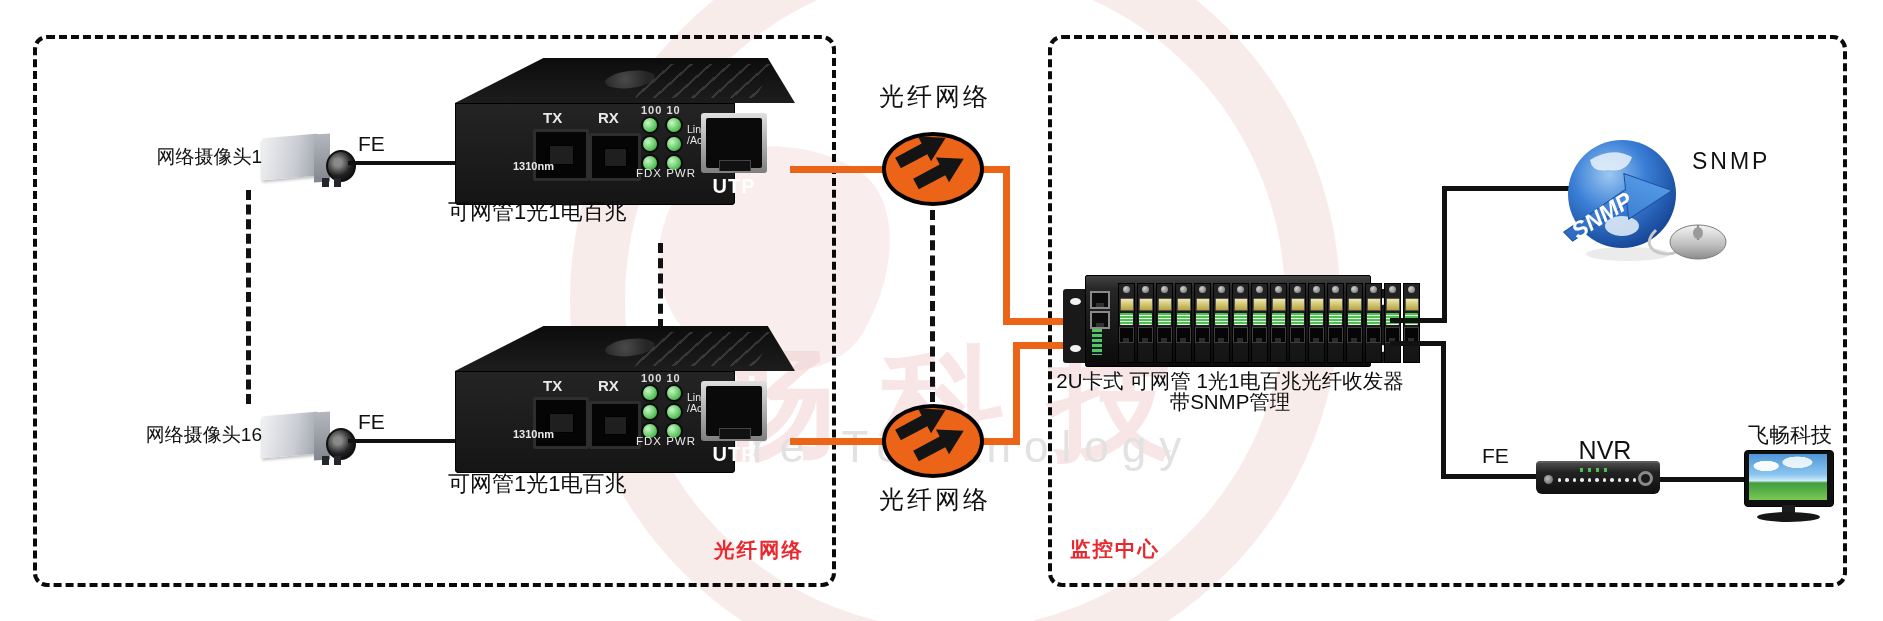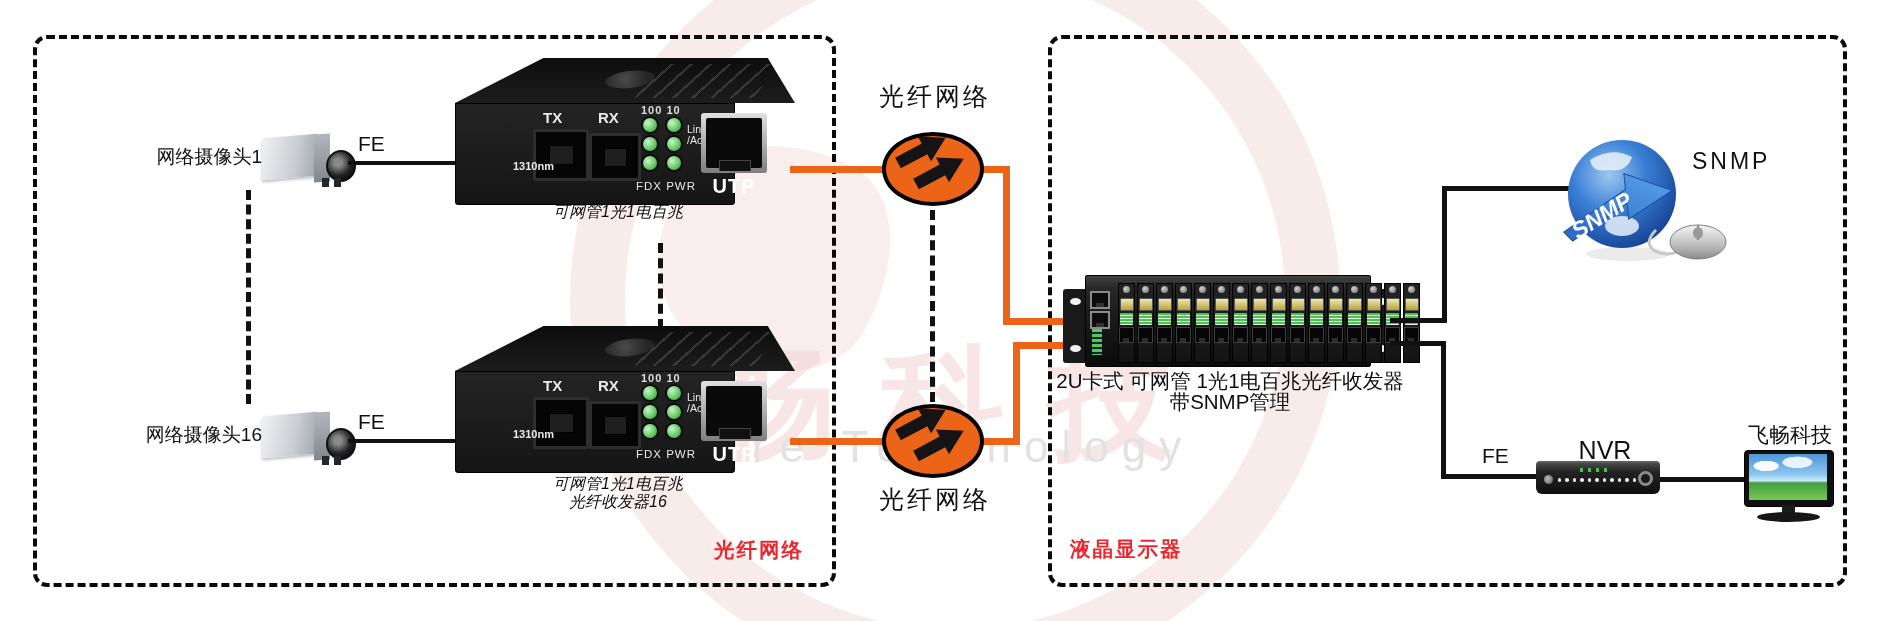--- a/index.html
+++ b/index.html
@@ -43,28 +43,28 @@
     background:radial-gradient(circle at 40% 45%,#4a4a4a,#262626 70%);transform:rotate(-7deg);}
   .conv-face{left:15px;top:45px;width:280px;height:102px;background:linear-gradient(#242424,#151515);
     border-radius:0 0 4px 4px;box-shadow:inset 0 0 0 1px #000;}
   .conv-face .port-label{font-size:15px;font-weight:bold;color:#e9e9e9;top:6px;}
   .fport{background:#050505;border:3px solid #2e2e2e;border-radius:2px;}
   .fport i{position:absolute;left:25%;top:28%;width:46%;height:40%;background:#1f1f1f;border:1px solid #000;}
   .speed-lbl{left:186px;top:1px;font-size:11px;color:#ddd;letter-spacing:1px;font-weight:bold;}
   .led{width:14px;height:14px;border-radius:50%;
     background:radial-gradient(circle at 35% 35%,#c8f5c8,#5ec75f 60%,#2f8f35);box-shadow:0 0 0 2px #0b0b0b;}
   .linkact{left:232px;top:21px;font-size:10.5px;line-height:11px;color:#e9e9e9;}
-  .fdxpwr{left:181px;top:77px;font-size:11.5px;color:#e9e9e9;letter-spacing:1px;}
+  .fdxpwr{left:181px;top:64px;font-size:11.5px;color:#e9e9e9;letter-spacing:1px;}
   .wavelen{left:58px;top:57px;font-size:11px;font-weight:bold;color:#e9e9e9;}
   .utp-port{left:246px;top:10px;width:66px;height:60px;border-radius:3px;
     background:linear-gradient(#e0e0e0,#7e7e7e);padding:0;}
   .utp-port .inner{position:absolute;left:5px;top:5px;right:5px;bottom:5px;background:#0a0a0a;border-radius:2px;}
   .utp-port .tab{position:absolute;left:18px;bottom:2px;width:30px;height:10px;background:#111;border:1px solid #444;border-bottom:none;}
   .utp-lbl{left:246px;top:72px;width:66px;text-align:center;font-size:20px;font-weight:bold;color:#fff;letter-spacing:1px;}
-  .conv-name{width:340px;text-align:center;font-size:16px;line-height:18px;color:#0d0d0d;font-style:italic;}
+  .conv-name{width:340px;font-size:22px;line-height:18px;color:#0d0d0d;}
   
   .fiber{width:102px;height:74px;border:4px solid #000;border-radius:50%;background:var(--orange);box-sizing:border-box;}
   .fiber-lbl{width:126px;text-align:center;font-size:25px;letter-spacing:3px;color:#111;white-space:nowrap;}
   
   .rack{width:330px;height:92px;}
   .rack-ear{top:14px;width:24px;height:74px;background:#191919;}
   .rack-ear .hole{left:7px;width:11px;height:7px;border-radius:50%;background:#f2f2f2;}
   .rack-chassis{left:22px;top:0;width:286px;height:92px;background:linear-gradient(#424242 0,#272727 14%,#181818 55%,#0b0b0b);
     border:1px solid #000;border-radius:2px;box-sizing:border-box;}
   .rack-mgmt{left:4px;top:15px;width:25px;height:72px;}
@@ -112,21 +112,21 @@
 <div class="stage">
 
   <div class="abs wm-ring"></div>
   <div class="abs wm-swoosh"></div>
   <div class="abs wm-cn">飞畅科技</div>
   <div class="abs wm-en">Future Technology</div>
 
   <div class="abs zone zone-site"></div>
   <div class="abs zone zone-center"></div>
   <div class="abs zone-label" style="left:714px;top:536px;">光纤网络</div>
-  <div class="abs zone-label" style="left:1070px;top:535px;">液晶显示器</div>
+  <div class="abs zone-label" style="left:1070px;top:535px;">监控中心</div>
 
   <div class="abs cam-label" style="left:112px;top:144px;">网络摄像头1</div>
   <div class="abs camera" style="left:260px;top:128px;">
     <div class="abs cam-body"></div>
     <div class="abs cam-side"></div>
     <div class="abs cam-lens"></div>
     <div class="abs cam-foot" style="left:62px;"></div>
     <div class="abs cam-foot" style="left:74px;"></div>
   </div>
 
@@ -213,21 +213,20 @@
       <span class="abs wavelen">1310nm</span>
       <div class="abs utp-port">
           <div class="inner"></div>
           <div class="tab"></div>
         </div>
       <span class="abs utp-lbl">UTP</span>
     </div>
   </div>
   <div class="abs conv-name" style="left:448px;top:475px;">
     <div>可网管1光1电百兆</div>
-    <div>光纤收发器16</div>
   </div>
 
   <div class="abs oline" style="left:790px;top:166px;width:94px;height:7px;"></div>
   <div class="abs oline" style="left:982px;top:166px;width:28px;height:7px;"></div>
   <div class="abs oline" style="left:1003px;top:166px;width:7px;height:156px;"></div>
   <div class="abs oline" style="left:1003px;top:318px;width:70px;height:7px;"></div>
   <div class="abs oline" style="left:790px;top:438px;width:94px;height:7px;"></div>
   <div class="abs oline" style="left:982px;top:438px;width:38px;height:7px;"></div>
   <div class="abs oline" style="left:1013px;top:345px;width:7px;height:100px;"></div>
   <div class="abs oline" style="left:1013px;top:342px;width:60px;height:7px;"></div>

